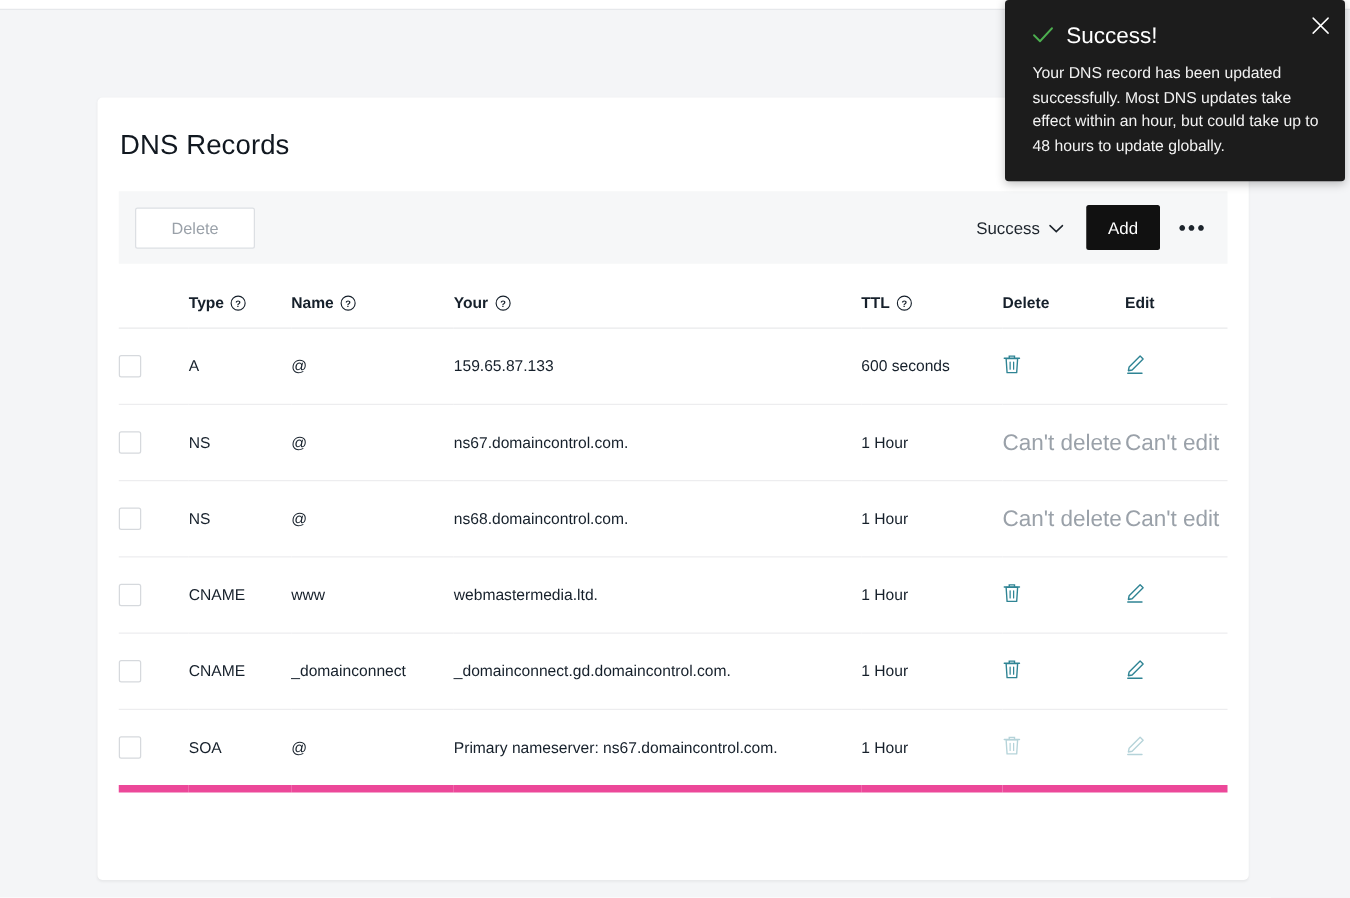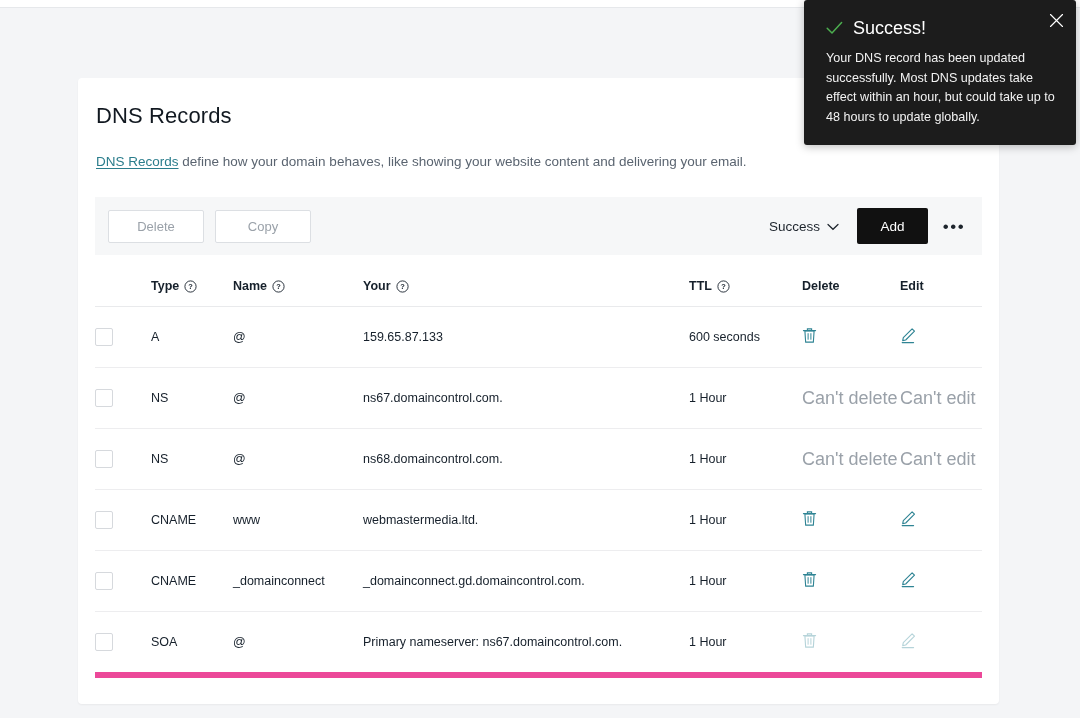--- a/index.html
+++ b/index.html
@@ -32,21 +32,21 @@
   .btn-ghost{
     height:31px;min-width:66px;padding:0 14px;margin-right:11px;
     background:#ffffff;border:1px solid #dcdfe3;border-radius:2px;
     color:#9aa1a9;font-size:13px;font-family:inherit;
     display:flex;align-items:center;justify-content:center;cursor:default;
   }
   .tb-spacer{flex:1;}
   .filter{display:flex;align-items:center;gap:7px;font-size:13.5px;color:#1d242c;margin-right:18px;cursor:pointer;}
   .chev{display:block;}
   .btn-add{
-    height:36px;width:71px;background:#111111;color:#ffffff;border:none;border-radius:2px;
+    height:36px;width:59px;background:#111111;color:#ffffff;border:none;border-radius:2px;
     font-size:13.5px;font-family:inherit;display:flex;align-items:center;justify-content:center;cursor:pointer;
   }
   .kebab{width:30px;height:30px;margin-left:11px;display:flex;align-items:center;justify-content:center;
     color:#1d242c;font-size:17px;letter-spacing:1.5px;line-height:1;cursor:pointer;}
 
   
   .tbl{margin:0 17px;width:887px;border-collapse:collapse;table-layout:fixed;}
   .tbl th{
     font-size:12.5px;color:#16202b;font-weight:bold;text-align:left;
     padding:24px 0 13px 0;border-bottom:1px solid #e9eaec;
@@ -86,26 +86,24 @@
 </style>
 </head>
 <body>
 
 <div class="topstrip"></div>
 
 <div class="card">
 
   <div class="card-head">
     <div class="page-title">DNS Records</div>
-    <div class="subtitle"><a href="#">DNS Records</a><span> define how your domain behaves, like showing your website content and delivering your email.</span></div>
   </div>
 
   <div class="toolbar">
     <div class="btn-ghost">Delete</div>
-    <div class="btn-ghost">Copy</div>
     <div class="tb-spacer"></div>
     <div class="filter">
       <span>Success</span>
       <span class="chev">
         <svg width="12" height="8" viewBox="0 0 12 8">
             <path d="M1 1.5L6 6.3L11 1.5" stroke="#1d242c" stroke-width="1.2" fill="none" stroke-linecap="round"></path>
           </svg>
       </span>
     </div>
     <div class="btn-add">Add</div>

